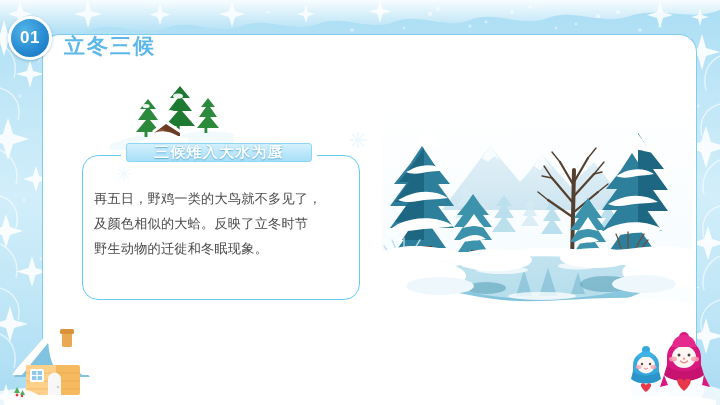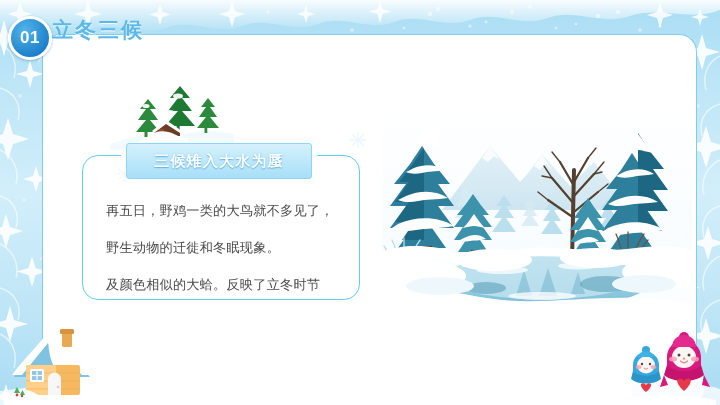--- a/index.html
+++ b/index.html
@@ -52,21 +52,21 @@
     border-top-right-radius:18px;
     border-top:1.4px solid #7fcdee;
     border-left:1.4px solid #7fcdee;
     border-right:1.4px solid #7fcdee;
     box-shadow:0 0 0 0 rgba(0,0,0,0);
   }
 
   
   #section-header {
     position:absolute; left:8px; top:16px;
-    display:flex; align-items:flex-start; 
+    display:flex; align-items:flex-end; gap:12px;
     z-index:40;
   }
   #badge-number {
     width:44px; height:44px; border-radius:50%;
     background:radial-gradient(circle at 36% 30%,#52b4e8 0%,#1f82cc 70%,#1a6fb5 100%);
     border:3px solid #ffffff;
     box-shadow:0 1px 3px rgba(20,80,130,.35);
     color:#ffffff; font-size:17px; font-weight:bold;
     display:flex; align-items:center; justify-content:center;
     letter-spacing:.5px;
@@ -92,21 +92,21 @@
   
   #panel-notch {
     position:absolute; left:38px; top:-3px;
     width:196px; height:7px;
     background:#ffffff;
   }
 
   #banner-title {
     position:absolute;
     left:126px; top:143px;
-    width:186px; height:36px;
+    width:186px; height:19px;
     background:linear-gradient(180deg,#d5f0fc 0%,#c0e9fb 45%,#a8dff8 100%);
     border:1.2px solid #8ed6f3;
     border-radius:3px;
     display:flex; align-items:center; justify-content:center;
     z-index:20;
   }
   #banner-title .banner-text {
     font-size:15px; font-weight:bold;
     color:#ffffff;
     letter-spacing:1.2px;
@@ -119,21 +119,21 @@
     position:absolute;
     left:94px; top:186px;
     width:258px;
     font-size:13.2px;
     line-height:25px;
     color:#4a4a4a;
     letter-spacing:.2px;
     font-family:"DejaVu Sans","Liberation Sans",sans-serif;
     z-index:15;
   }
-  #body-text p { margin:12px; }
+  #body-text p { margin:0; }
 
   
   .mini-flake { position:absolute; pointer-events:none; opacity:.55; }
 
   
   #trees-vignette {
     position:absolute; left:110px; top:84px;
     width:124px; height:66px;
     z-index:12;
   }
@@ -357,22 +357,22 @@
   <div id="text-panel">
     <div id="panel-notch"></div>
   </div>
 
   <div id="banner-title">
     <span class="banner-text">三候雉入大水为蜃</span>
   </div>
 
   <div id="body-text">
     <p>再五日，野鸡一类的大鸟就不多见了，</p>
+    <p>及颜色相似的大蛤。反映了立冬时节</p>
     <p>野生动物的迁徙和冬眠现象。</p>
-    <p>及颜色相似的大蛤。反映了立冬时节</p>
   </div>
 
   <div id="winter-scene">
     <svg viewBox="0 0 310 212">
       <defs>
         <linearGradient id="skyg" x1="0" y1="0" x2="0" y2="1">
           <stop offset="0%" stop-color="#ffffff"></stop>
           <stop offset="100%" stop-color="#f4fbfe"></stop>
         </linearGradient>
         <linearGradient id="pondg" x1="0" y1="0" x2="0" y2="1">

